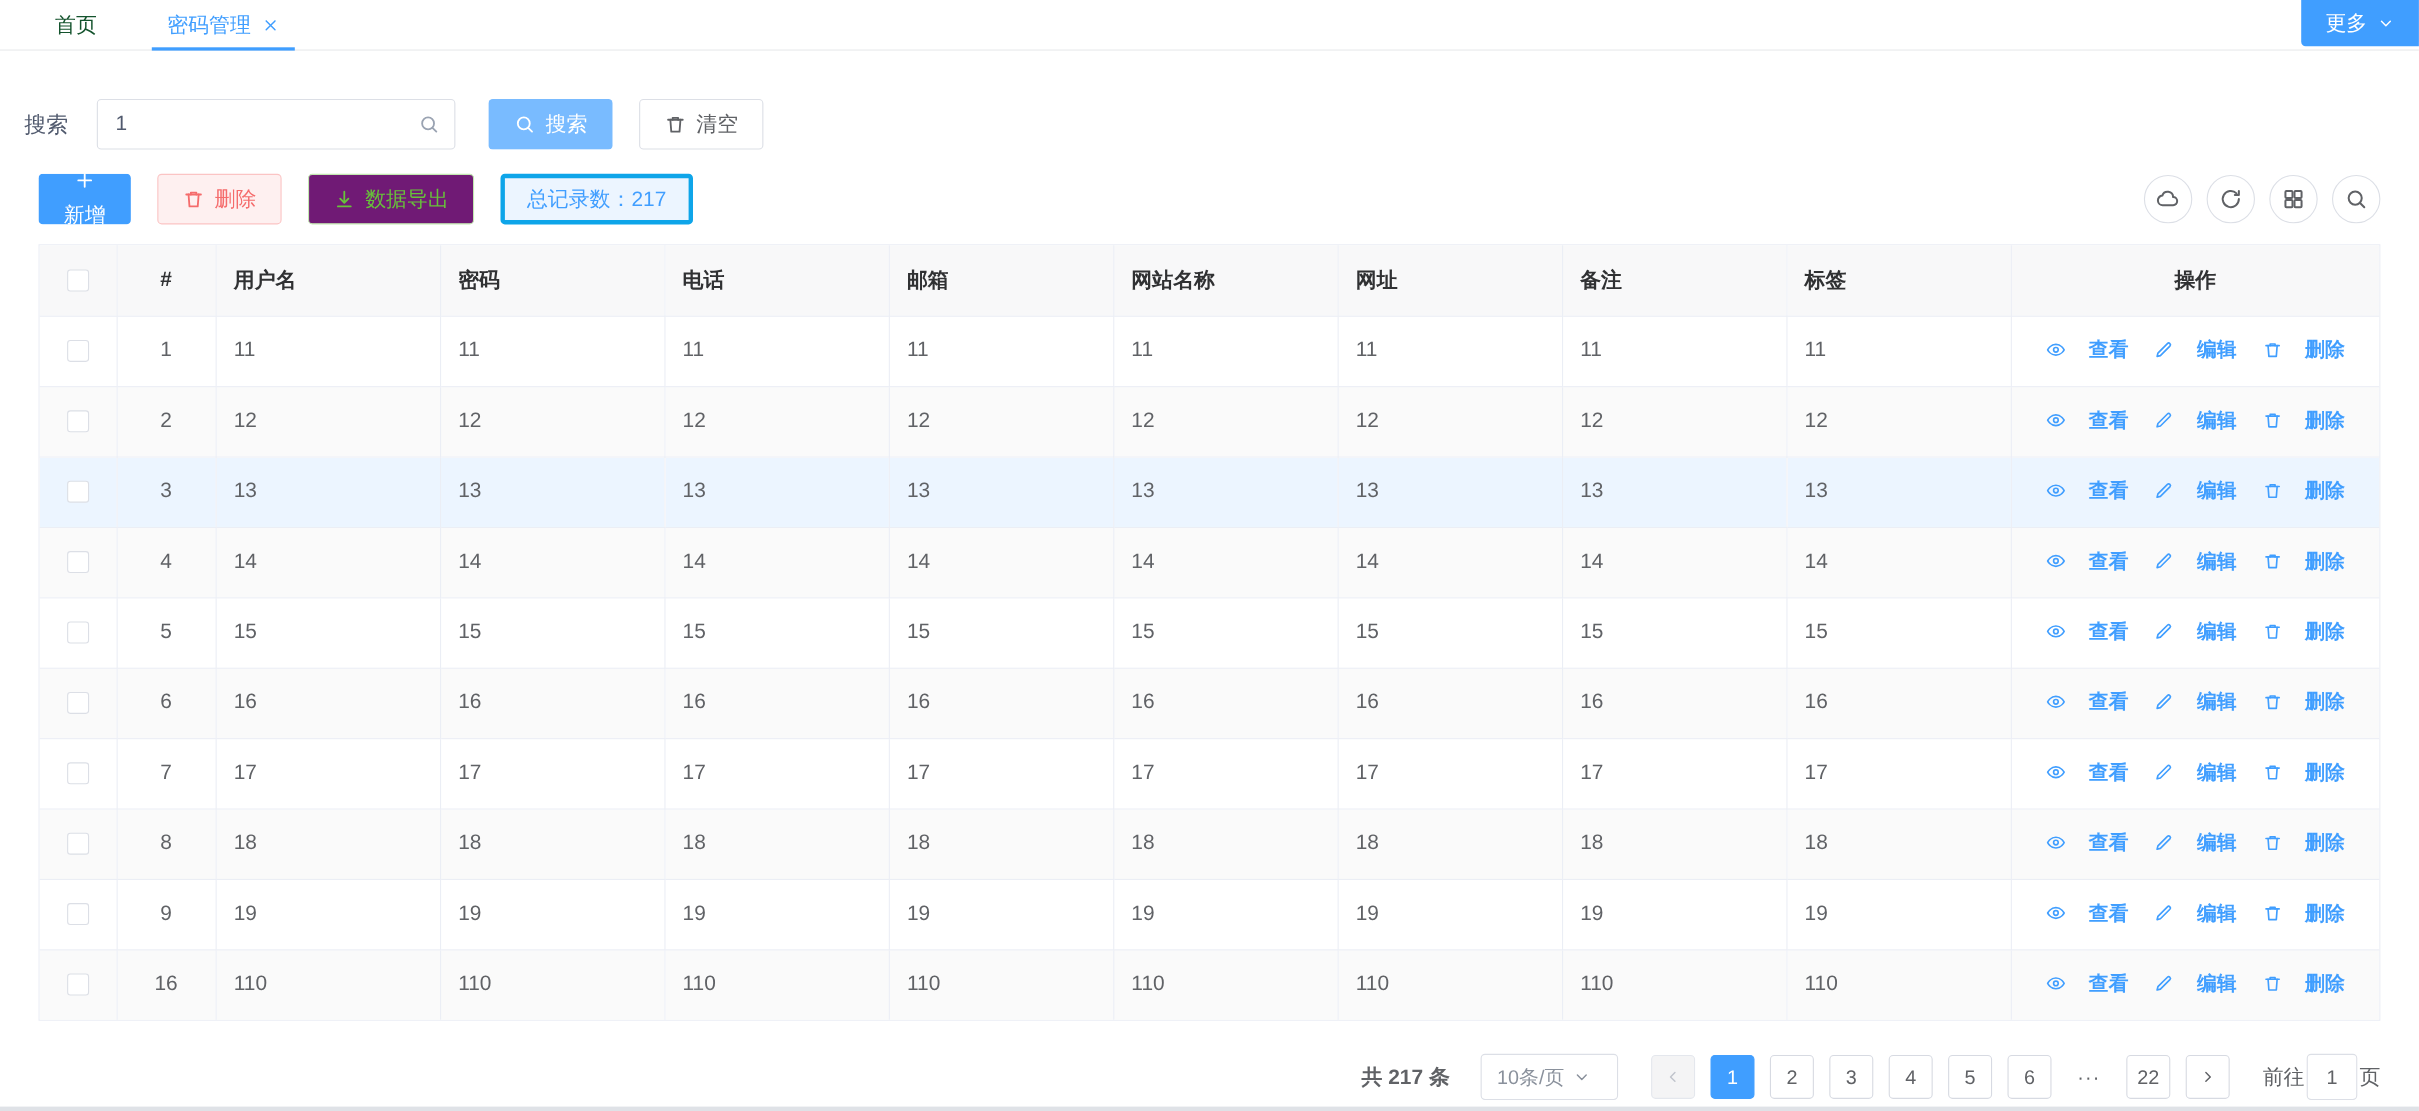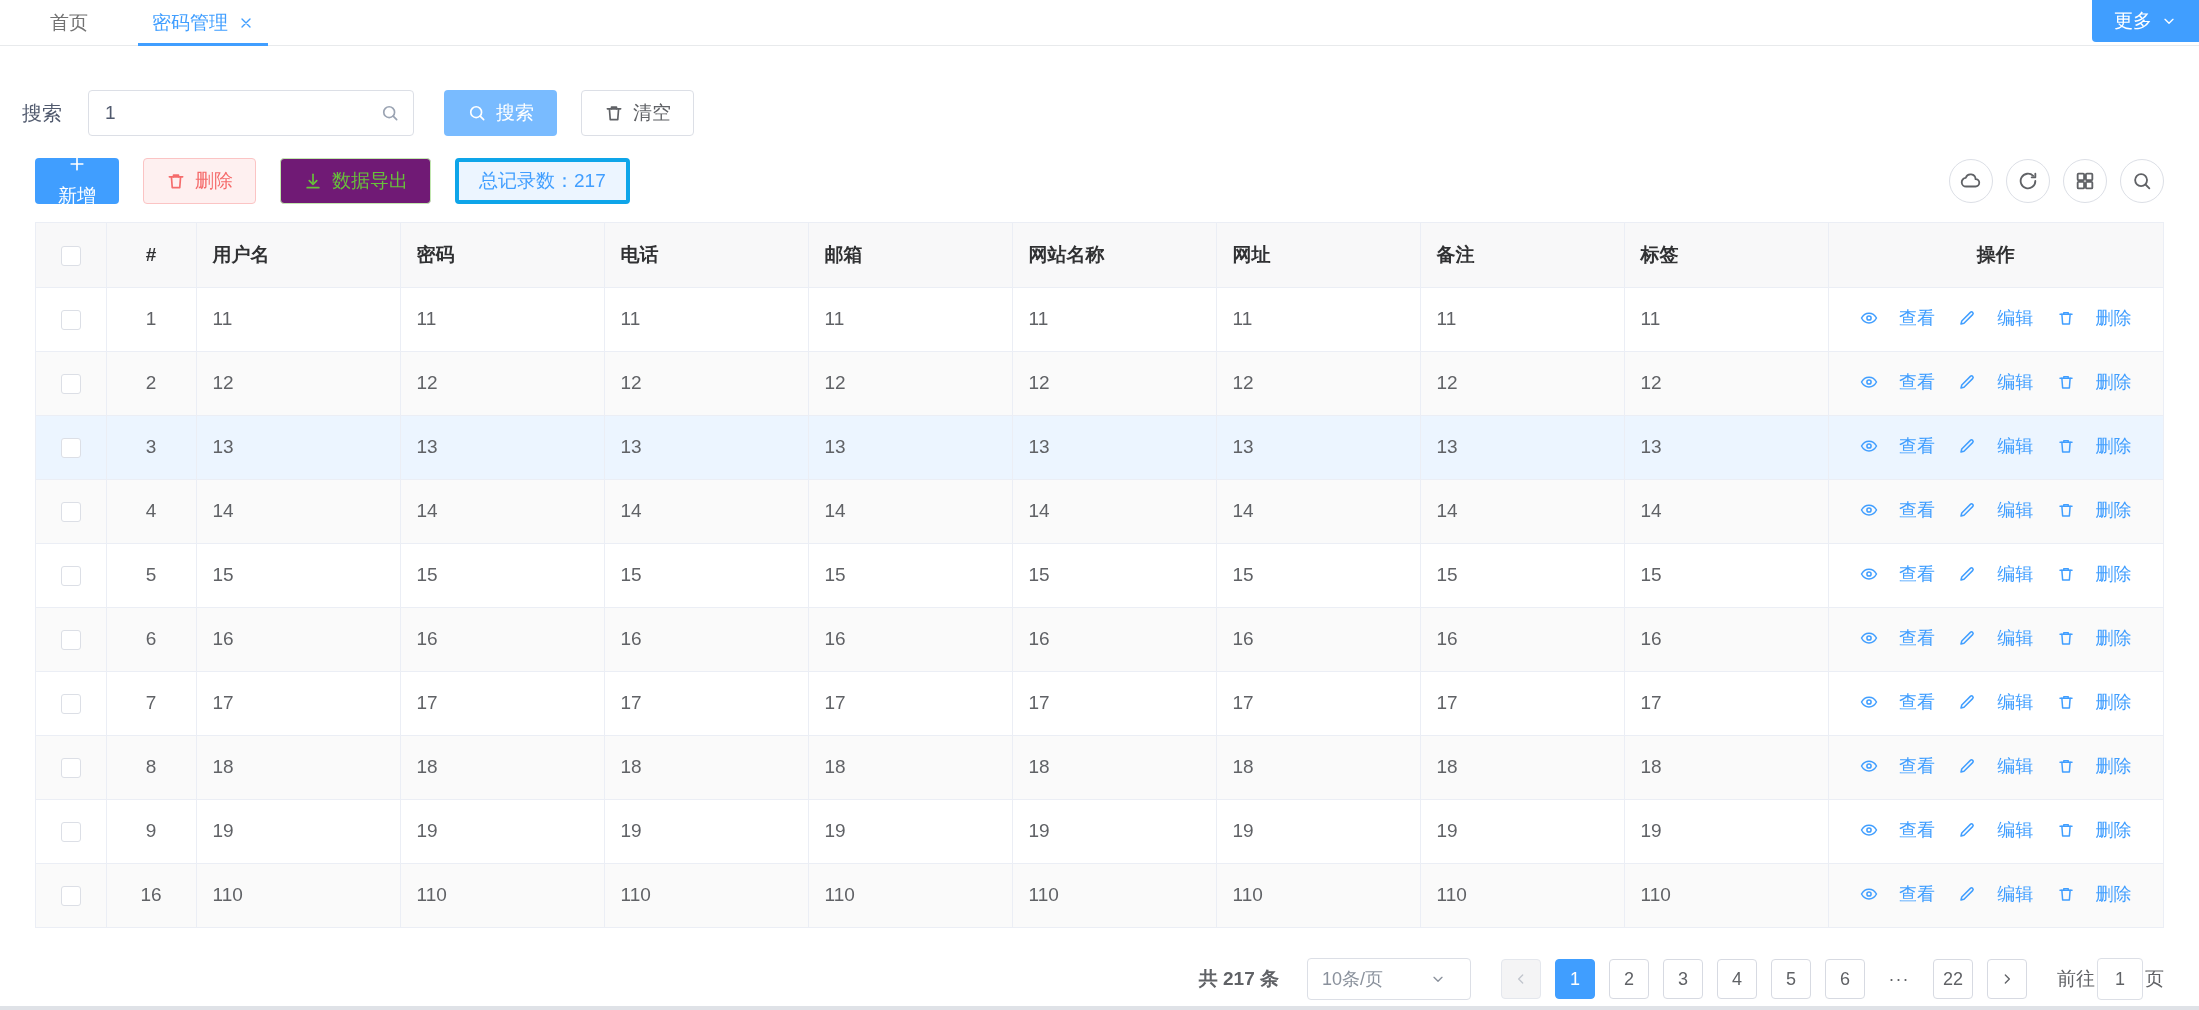--- a/index.html
+++ b/index.html
@@ -11,21 +11,21 @@
     color:#515a6e;
     overflow:hidden;
     position:relative;
   }
   .i { fill:none; stroke:currentColor; stroke-width:2; stroke-linecap:round; stroke-linejoin:round; width:20px; height:20px; flex:none; }
   .i-sm { width:16px; height:16px; }
   .i-lg { width:22px; height:22px; }
 
   
   .tabbar { height:46px; border-bottom:1px solid #e8eaec; display:flex; align-items:stretch; position:relative; background:#fff; }
-  .tab { display:flex; align-items:center; gap:10px; padding:0 14px; margin-left:36px; font-size:19px; color:#737373; position:relative; cursor:pointer; }
+  .tab { display:flex; align-items:center; gap:10px; padding:0 14px; margin-left:36px; font-size:19px; color:#14532d; position:relative; cursor:pointer; }
   .tab.active { color:#409eff; }
   .tab.active::after { content:""; position:absolute; left:0; right:0; bottom:-1px; height:3px; background:#409eff; }
   .more-btn { position:absolute; right:0; top:0; height:42px; background:#409eff; color:#fff; display:flex; align-items:center; gap:9px; padding:0 22px; font-size:19px; border:none; border-radius:0 0 0 4px; cursor:pointer; }
 
   
   .search-row { display:flex; align-items:center; margin:44px 22px 0; height:46px; }
   .search-label { font-size:20px; color:#515a6e; margin-right:26px; }
   .search-input-wrap { position:relative; width:326px; height:46px; }
   .search-input { width:100%; height:100%; border:1px solid #dcdfe6; border-radius:4px; padding:0 48px 0 16px; font-size:19px; color:#515a6e; outline:none; background:#fff; }
   .search-input-icon { position:absolute; right:14px; top:50%; transform:translateY(-50%); color:#9aa3b2; }
@@ -49,27 +49,27 @@
   th, td { border-right:1px solid #ebeef5; border-bottom:1px solid #ebeef5; font-size:19px; overflow:hidden; white-space:nowrap; }
   th:last-child, td:last-child { border-right:none; }
   thead th { background:#f8f8f9; height:64px; font-weight:700; color:#303133; text-align:left; padding:0 0 0 16px; }
   thead th.col-check, thead th.col-idx, thead th.col-ops { text-align:center; padding:0; }
   tbody td { height:64px; color:#606266; padding:0 0 0 16px; background:#fff; }
   tbody td.col-check, tbody td.col-idx, tbody td.col-ops { text-align:center; padding:0; }
   tbody tr:nth-child(even) td { background:#fafafa; }
   tbody tr.highlight td { background:#ecf5ff; }
   tbody tr:last-child td { border-bottom:none; }
   .checkbox { display:inline-block; width:20px; height:20px; border:1px solid #dcdfe6; border-radius:3px; background:#fff; vertical-align:middle; cursor:pointer; }
-  .op { display:inline-flex; align-items:center; gap:21px; color:#409eff; margin:0 9px; cursor:pointer; font-size:18px; }
+  .op { display:inline-flex; align-items:center; gap:21px; color:#409eff; margin:0 9px; cursor:pointer; font-size:18px;font-weight:bold; }
   .op .i { width:18px; height:18px; }
 
   
   .pagination { display:flex; align-items:center; justify-content:flex-end; margin:30px 35px 0; font-size:19px; color:#606266; }
   .total-text { margin-right:28px;font-weight:bold; }
-  .page-size-select { width:164px; height:42px; border:1px solid #dcdfe6; border-radius:4px; display:flex; align-items:center; justify-content:space-between; padding:0 24px 0 14px; color:#606266; font-size:18px; margin-right:30px; cursor:pointer; background:#fff; color:#8a919c; }
+  .page-size-select { width:125px; height:42px; border:1px solid #dcdfe6; border-radius:4px; display:flex; align-items:center; justify-content:space-between; padding:0 24px 0 14px; color:#606266; font-size:18px; margin-right:30px; cursor:pointer; background:#fff; color:#8a919c; }
   .pager { display:flex; align-items:center; gap:14px; }
   .page-btn { min-width:40px; height:40px; border:1px solid #d7dae2; border-radius:4px; background:#fff; display:flex; align-items:center; justify-content:center; font-size:18px; color:#606266; cursor:pointer; padding:0 6px; font-family:inherit; }
   .page-btn.active { background:#409eff; border-color:#409eff; color:#fff; }
   .page-btn.ellipsis { border:none; letter-spacing:1px; color:#606266; }
   .page-btn.disabled { background:#f4f4f5; border-color:#e4e7ed; color:#c0c4cc; cursor:default; }
   .goto { display:flex; align-items:center; gap:2px; margin-left:30px; }
   .goto-input { width:46px; height:42px; border:1px solid #dcdfe6; border-radius:4px; text-align:center; font-size:18px; color:#606266; outline:none; }
 
   .bottom-strip { position:absolute; left:0; right:0; bottom:0; height:4px; background:#dfe2e7; }
 </style>

